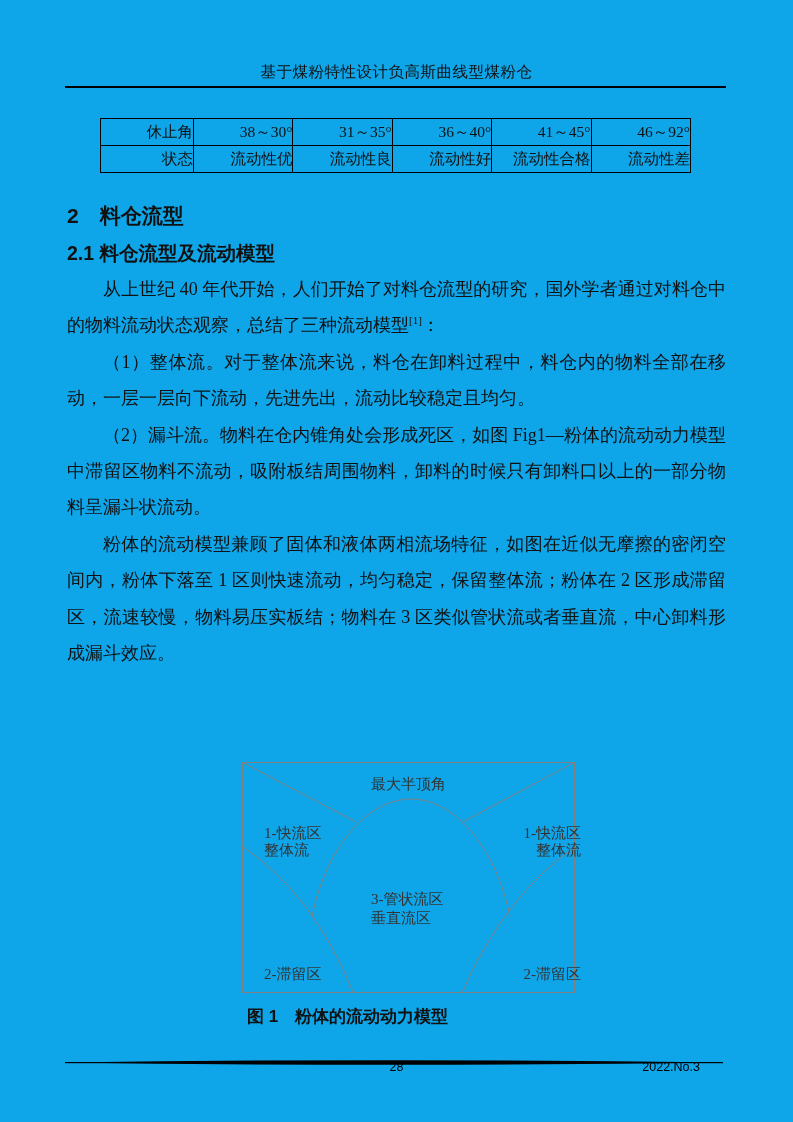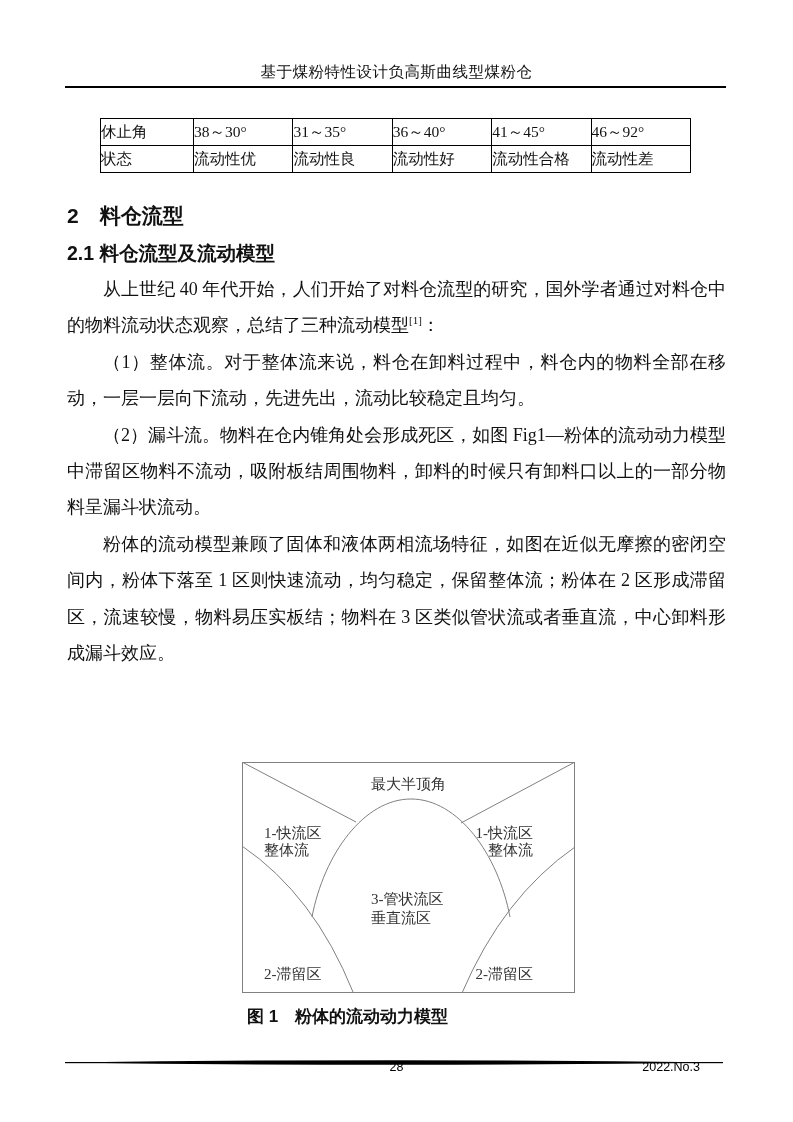--- a/index.html
+++ b/index.html
@@ -1,18 +1,18 @@
 <!DOCTYPE html>
 <html><head>
 <meta charset="utf-8">
 <style>
   html,body { margin:0; padding:0; background:#e8e8e8; }
   .page {
     position:relative; width:793px; height:1122px; margin:0 auto;
-    background:#ffffff; overflow:hidden;
+    background:#0ea5e9; overflow:hidden;
     font-family:"Liberation Serif","DejaVu Serif",serif; color:#111111;
   }
   .abs { position:absolute; }
 
   .header-title {
     left:0; top:62px; width:793px; text-align:center;
     font-size:15.5px; letter-spacing:0.5px;
   }
   .header-rule { left:65px; top:86px; width:661px; height:2px; background:#000; }
 
@@ -20,21 +20,21 @@
     left:0; top:93px; width:793px; text-align:center;
     font-family:"Liberation Sans","DejaVu Sans",sans-serif;
     font-weight:bold; font-size:17px;
   }
   table.flow-table {
     position:absolute; left:100px; top:118px; width:590px;
     border-collapse:collapse; table-layout:fixed;
     border:1.5px solid #000;
   }
   table.flow-table td {
-    border:1px solid #000; height:26px; text-align:left;
+    border:1px solid #000; height:26px; text-align:right;
     font-size:15.5px; padding:0; white-space:nowrap;
   }
 
   .h1 {
     left:67px; top:202px;
     font-family:"Liberation Sans","DejaVu Sans",sans-serif;
     font-weight:bold; font-size:21px; white-space:pre;
   }
   .h2 {
     left:67px; top:240px;
@@ -42,21 +42,21 @@
     font-weight:bold; font-size:19.5px; white-space:pre;
   }
 
   .body-text { left:67px; top:271px; width:659px; }
   .body-text p {
     margin:0; font-size:18px; line-height:36.4px;
     text-align:justify; text-indent:36px;
   }
   .ref-sup { font-size:11px; vertical-align:super; line-height:0; }
 
-  .figure { left:242px; top:762px; width:311px; height:231px; }
+  .figure { left:242px; top:762px; width:311px; height:231px;padding-left:48px; }
   .figure svg { position:absolute; left:0; top:0; }
   .fig-label {
     position:absolute; font-size:15px; color:#333; line-height:17px; white-space:nowrap;
   }
   .fig-label.center-block { line-height:19px; }
   .fig-caption {
     left:0; top:1005px; width:695px; text-align:center;
     font-family:"Liberation Sans","DejaVu Sans",sans-serif;
     font-weight:bold; font-size:17px;
   }

